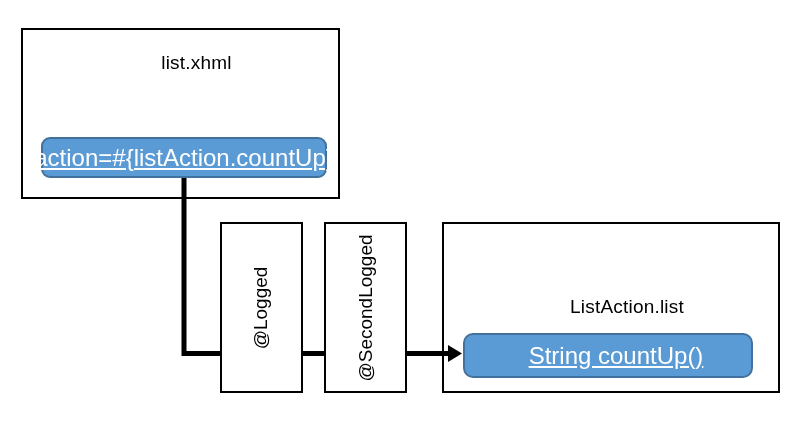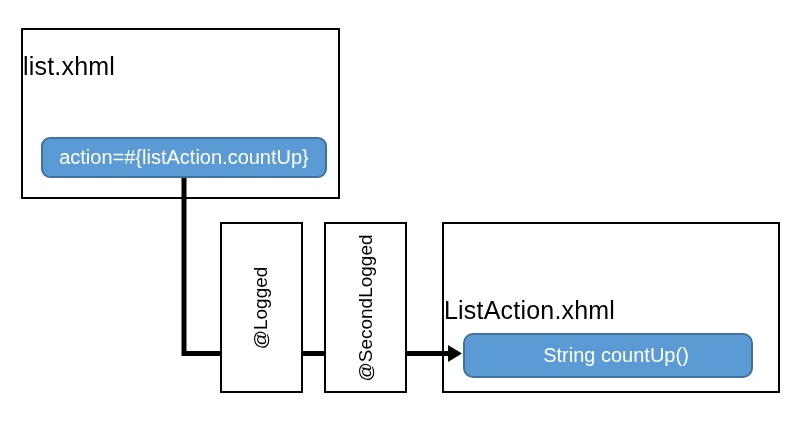--- a/index.html
+++ b/index.html
@@ -17,41 +17,42 @@
   }
   .node {
     position: absolute;
     box-sizing: border-box;
     background: var(--node-fill, #ffffff);
     border: 2px solid var(--node-border, #000000);
     z-index: 1;
   }
   .node-title {
     position: absolute;
-    left: 0;
+    left: 16px;
     width: 100%;
-    text-align: left;
-    font-size: 25px;
+    text-align: center;
+    font-size: 19px;
     color: var(--text-dark, #000000);
     letter-spacing: 0.2px;
   }
   .pill {
     position: absolute;
     box-sizing: border-box;
     background: var(--accent-fill, #5B9BD5);
     border: 2px solid var(--accent-border, #41719C);
     border-radius: 9px;
     display: flex;
     align-items: center;
     justify-content: center;
   }
   .pill span {
-    font-size: 20px;
+    font-size: 24px;
     color: var(--text-light, #ffffff);
     white-space: nowrap;
+    text-decoration: underline;
   }
   .interceptor {
     display: flex;
     align-items: center;
     justify-content: center;
   }
   .rot-label {
     transform: rotate(-90deg);
     white-space: nowrap;
     font-size: 19px;
@@ -102,21 +103,21 @@
 
   <div class="node interceptor" id="node-logged">
     <span class="rot-label">@Logged</span>
   </div>
 
   <div class="node interceptor" id="node-secondlogged">
     <span class="rot-label">@SecondLogged</span>
   </div>
 
   <div class="node" id="node-java">
-    <div class="node-title">ListAction.xhml</div>
+    <div class="node-title">ListAction.list</div>
     <div class="pill" id="pill-method">
       <span>String countUp()</span>
     </div>
   </div>
 
   <svg class="connector-svg" viewBox="0 0 800 423" xmlns="http://www.w3.org/2000/svg">
     <path class="connector-stroke" d="M 184 178 L 184 353.5 L 221 353.5"></path>
     <line class="connector-stroke" x1="302" y1="353.5" x2="326" y2="353.5"></line>
     <line class="connector-stroke" x1="406" y1="353.5" x2="449.5" y2="353.5"></line>
     <polygon class="connector-head" points="448,345 462,353.5 448,362"></polygon>

